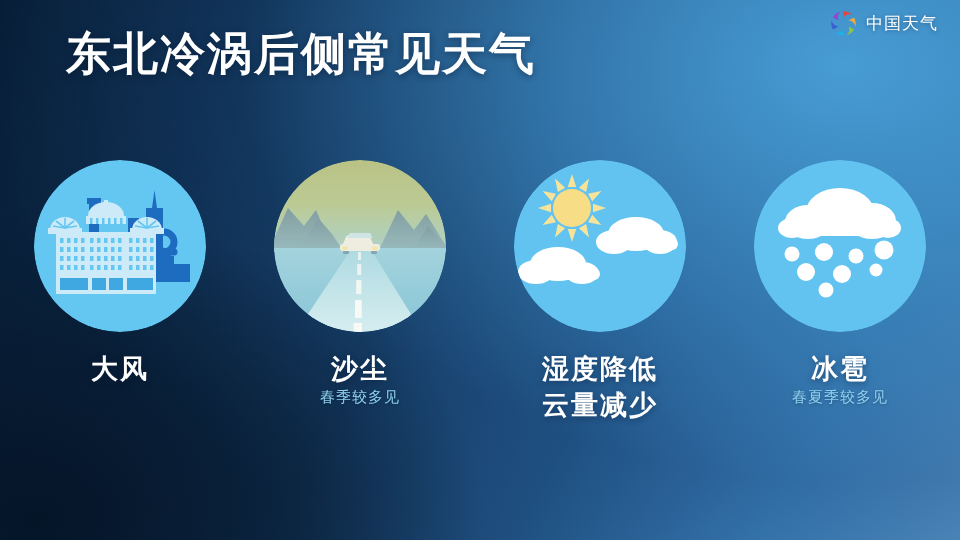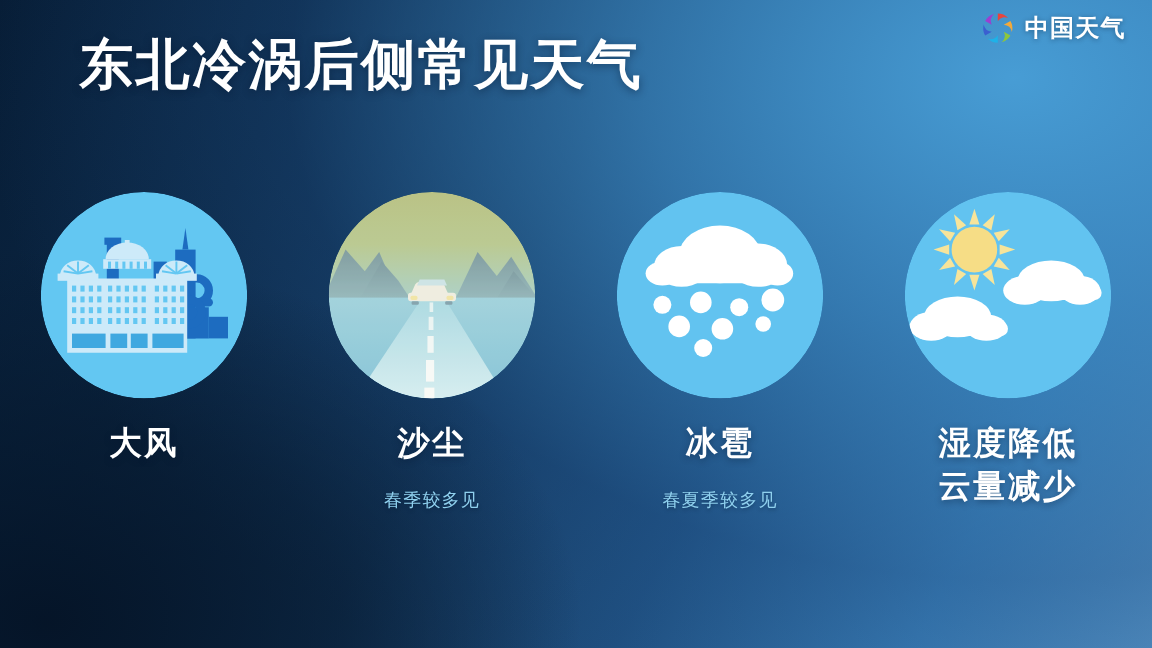--- a/index.html
+++ b/index.html
@@ -44,22 +44,22 @@
     position: absolute;
     right: 22px;
     top: 9px;
     display: flex;
     align-items: center;
     gap: 8px;
     z-index: 7;
   }
   .brand-mark { width: 29px; height: 29px; display: block; }
   .brand-name {
-    font-size: 20px;
-    font-weight: 700;
+    font-size: 17px;
+    font-weight: 400;
     color: #ffffff;
     letter-spacing: 1px;
     text-shadow: 0 1px 4px rgba(0,25,50,0.4);
   }
 
   
   .cards {
     position: absolute;
     left: 0;
     top: 160px;
@@ -88,21 +88,21 @@
     font-size: 27px;
     font-weight: 700;
     color: #ffffff;
     letter-spacing: 2px;
     line-height: 1.32;
     text-align: center;
     text-shadow: 0 2px 6px rgba(0,20,45,0.4);
     white-space: pre-line;
   }
   .sub {
-    margin-top: 20px;
+    margin-top: 0;
     font-size: 15px;
     font-weight: 400;
     letter-spacing: 1px;
     color: #8fd0ee;
     text-align: center;
     text-shadow: 0 1px 3px rgba(0,25,50,0.35);
   }
   .sub:empty { display: none; }
 </style>
 </head>
@@ -321,50 +321,20 @@
       </div>
       <div class="label">沙尘</div>
       <div class="sub">春季较多见</div>
     </div>
 
     <div class="card">
       <div class="disc">
         <svg viewBox="0 0 172 172">
           <circle cx="86" cy="86" r="86" fill="#62c3f0"></circle>
 
-          <g fill="#ffffff">
-            <ellipse cx="86" cy="52" rx="34" ry="24"></ellipse>
-            <ellipse cx="54" cy="62" rx="23" ry="17"></ellipse>
-            <ellipse cx="118" cy="61" rx="24" ry="18"></ellipse>
-            <ellipse cx="38" cy="68" rx="14" ry="10"></ellipse>
-            <ellipse cx="134" cy="68" rx="13" ry="10"></ellipse>
-            <rect x="26" y="60" width="120" height="16" rx="8"></rect>
-          </g>
-
-          <g fill="#ffffff">
-            <circle cx="38" cy="94" r="7.5"></circle>
-            <circle cx="70" cy="92" r="9"></circle>
-            <circle cx="102" cy="96" r="7.5"></circle>
-            <circle cx="130" cy="90" r="9.5"></circle>
-            <circle cx="52" cy="112" r="9"></circle>
-            <circle cx="88" cy="114" r="9"></circle>
-            <circle cx="122" cy="110" r="6.5"></circle>
-            <circle cx="72" cy="130" r="7.5"></circle>
-          </g>
-        </svg>
-      </div>
-      <div class="label">冰雹</div>
-      <div class="sub">春夏季较多见</div>
-    </div>
-
-    <div class="card">
-      <div class="disc">
-        <svg viewBox="0 0 172 172">
-          <circle cx="86" cy="86" r="86" fill="#62c3f0"></circle>
-
           <g fill="#f7e49a" transform="translate(58,48)">
             <g>
               <polygon points="0,-34 4.2,-21 -4.2,-21" transform="rotate(0)"></polygon>
               <polygon points="0,-34 4.2,-21 -4.2,-21" transform="rotate(30)"></polygon>
               <polygon points="0,-34 4.2,-21 -4.2,-21" transform="rotate(60)"></polygon>
               <polygon points="0,-34 4.2,-21 -4.2,-21" transform="rotate(90)"></polygon>
               <polygon points="0,-34 4.2,-21 -4.2,-21" transform="rotate(120)"></polygon>
               <polygon points="0,-34 4.2,-21 -4.2,-21" transform="rotate(150)"></polygon>
               <polygon points="0,-34 4.2,-21 -4.2,-21" transform="rotate(180)"></polygon>
               <polygon points="0,-34 4.2,-21 -4.2,-21" transform="rotate(210)"></polygon>
@@ -389,14 +359,44 @@
             <ellipse cx="68" cy="113" rx="17" ry="11"></ellipse>
             <rect x="6" y="108" width="80" height="12" rx="6"></rect>
           </g>
         </svg>
       </div>
       <div class="label">湿度降低
 云量减少</div>
 
     </div>
 
+    <div class="card">
+      <div class="disc">
+        <svg viewBox="0 0 172 172">
+          <circle cx="86" cy="86" r="86" fill="#62c3f0"></circle>
+
+          <g fill="#ffffff">
+            <ellipse cx="86" cy="52" rx="34" ry="24"></ellipse>
+            <ellipse cx="54" cy="62" rx="23" ry="17"></ellipse>
+            <ellipse cx="118" cy="61" rx="24" ry="18"></ellipse>
+            <ellipse cx="38" cy="68" rx="14" ry="10"></ellipse>
+            <ellipse cx="134" cy="68" rx="13" ry="10"></ellipse>
+            <rect x="26" y="60" width="120" height="16" rx="8"></rect>
+          </g>
+
+          <g fill="#ffffff">
+            <circle cx="38" cy="94" r="7.5"></circle>
+            <circle cx="70" cy="92" r="9"></circle>
+            <circle cx="102" cy="96" r="7.5"></circle>
+            <circle cx="130" cy="90" r="9.5"></circle>
+            <circle cx="52" cy="112" r="9"></circle>
+            <circle cx="88" cy="114" r="9"></circle>
+            <circle cx="122" cy="110" r="6.5"></circle>
+            <circle cx="72" cy="130" r="7.5"></circle>
+          </g>
+        </svg>
+      </div>
+      <div class="label">冰雹</div>
+      <div class="sub">春夏季较多见</div>
+    </div>
+
   </div>
 </div>
 
 </body></html>

